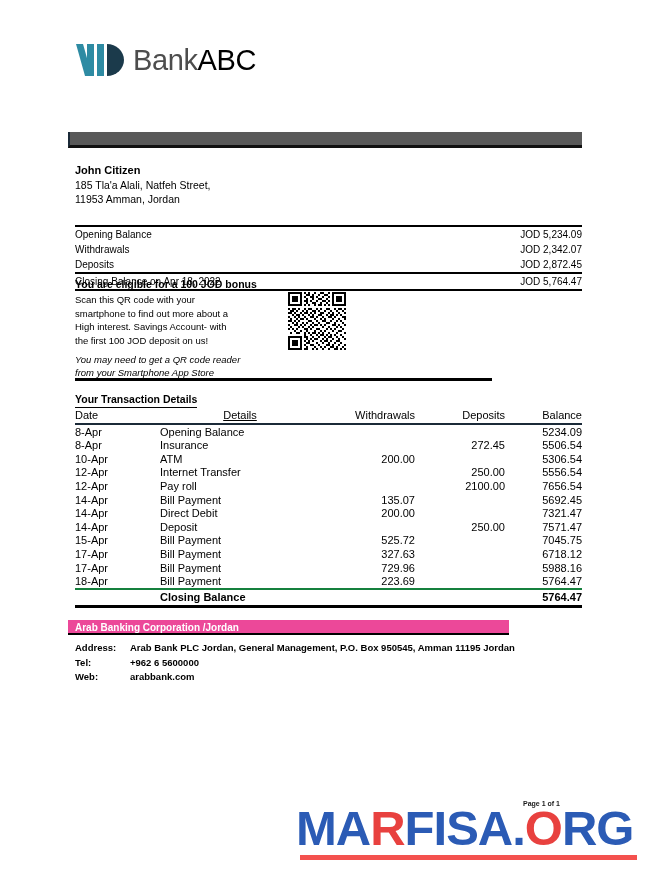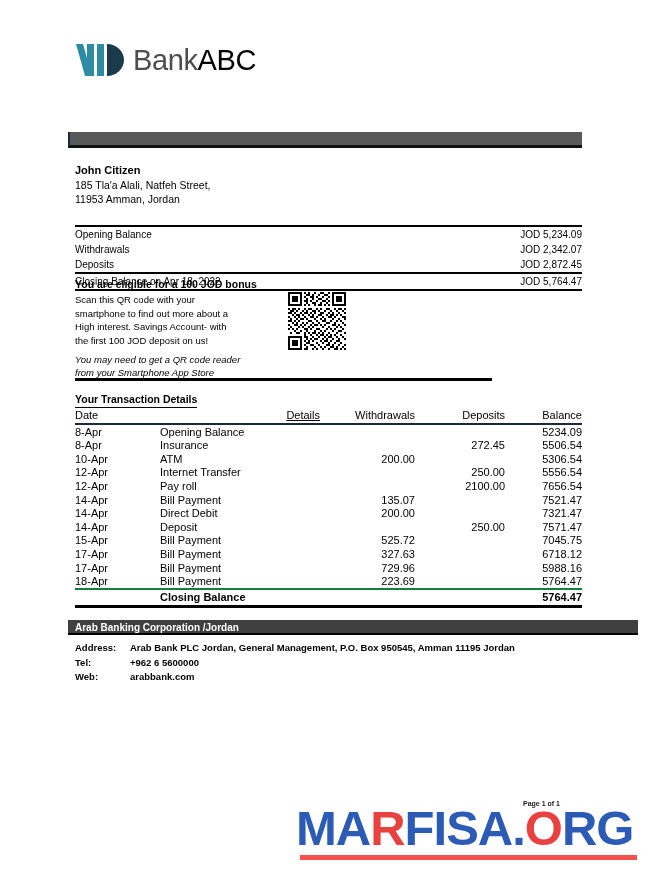--- a/index.html
+++ b/index.html
@@ -139,37 +139,37 @@
     padding: 1px 0 2px 0;
     border-bottom: 2px solid #1b2a38;
     line-height: 12px;
   }
   .tx td { padding: 0.6px 0; line-height: 12.4px; }
   .tx .c-date { width: 85px; text-align: left; }
   .tx .c-det  { width: 160px; text-align: left; }
   .tx .c-wd   { width: 95px;  text-align: right; }
   .tx .c-dep  { width: 90px;  text-align: right; }
   .tx .c-bal  { width: 77px;  text-align: right; }
-  .tx th.c-det { text-align: right; text-decoration: underline; }
+  .tx th.c-det { text-align: center; text-decoration: underline; }
   .tx tr.last td { border-bottom: 2px solid #15803d; }
   .tx tr.total td {
     font-weight: bold;
     border-bottom: 3px solid #000;
     padding-top: 1px;
     padding-bottom: 1px;
   }
 
   
   .foot-bar {
     position: absolute;
     left: 68px;
     top: 620px;
-    width: 570px;
+    width: 441px;
     height: 15px;
-    background: #404040;
+    background: #ec4899;
     border-bottom: 2px solid #000;
   }
   .foot-bar .lbl {
     color: #ffffff;
     font-size: 10px;
     font-weight: bold;
     line-height: 15px;
     padding-left: 7px;
   }
   .foot-info {
@@ -566,21 +566,21 @@
         <td class="c-det">Pay roll</td>
         <td class="c-wd"></td>
         <td class="c-dep">2100.00</td>
         <td class="c-bal">7656.54</td>
       </tr>
       <tr>
         <td class="c-date">14-Apr</td>
         <td class="c-det">Bill Payment</td>
         <td class="c-wd">135.07</td>
         <td class="c-dep"></td>
-        <td class="c-bal">7521.47</td>
+        <td class="c-bal">5692.45</td>
       </tr>
       <tr>
         <td class="c-date">14-Apr</td>
         <td class="c-det">Direct Debit</td>
         <td class="c-wd">200.00</td>
         <td class="c-dep"></td>
         <td class="c-bal">7321.47</td>
       </tr>
       <tr>
         <td class="c-date">14-Apr</td>

